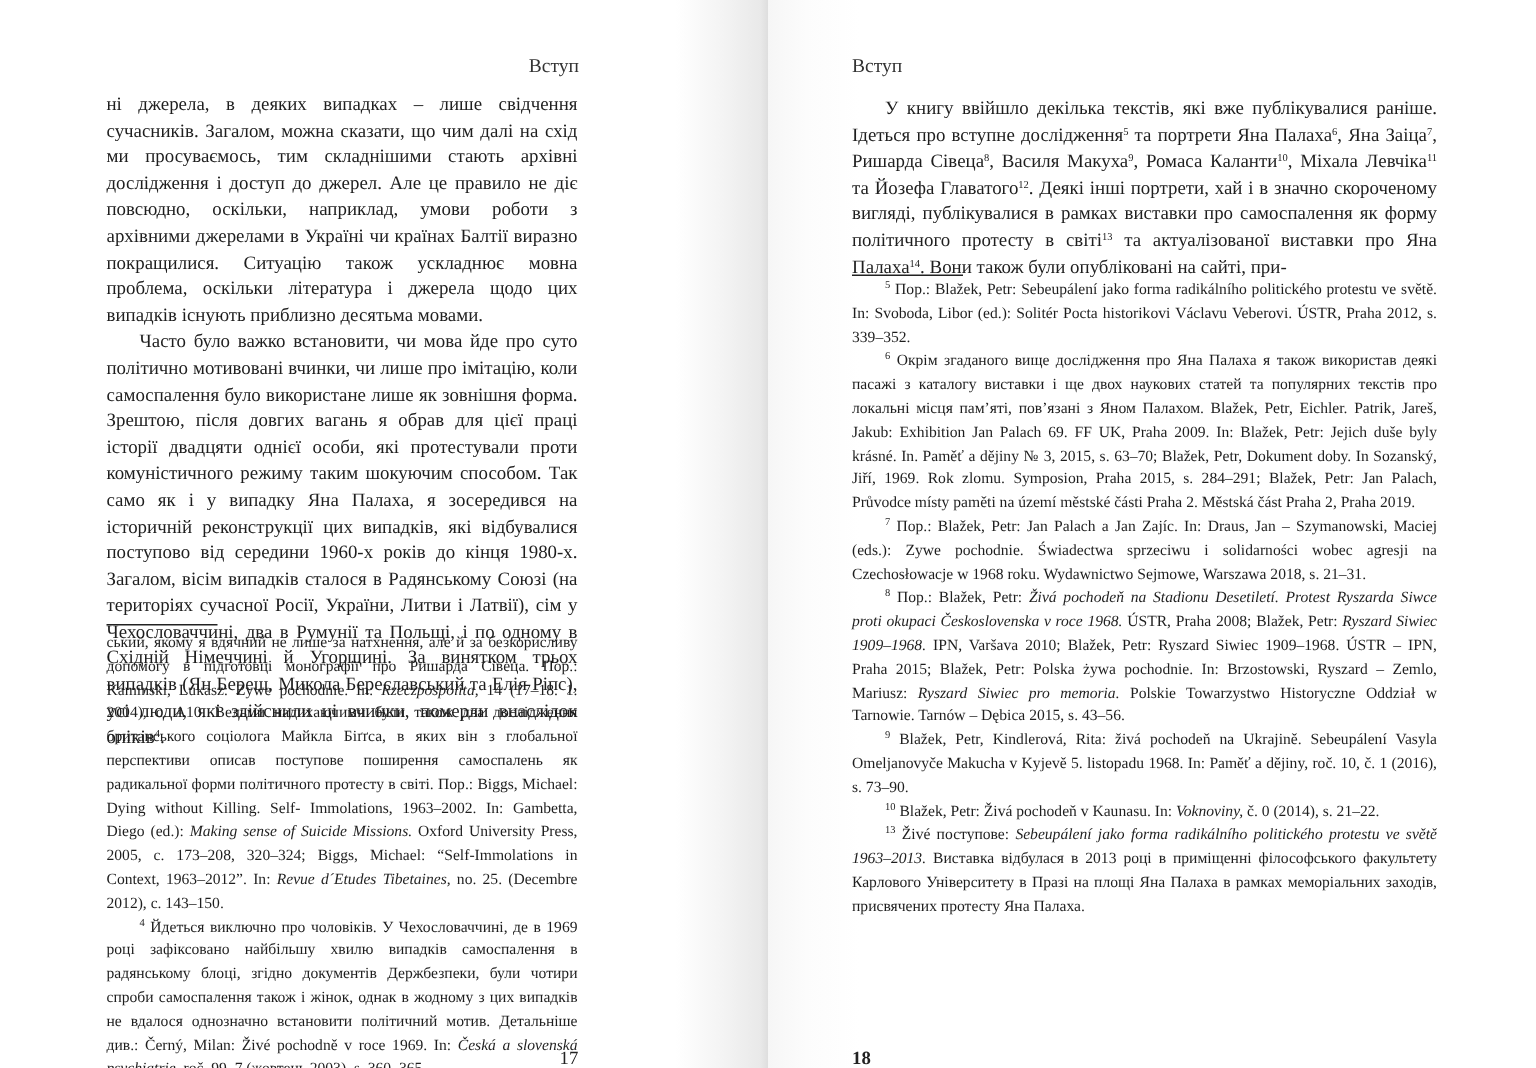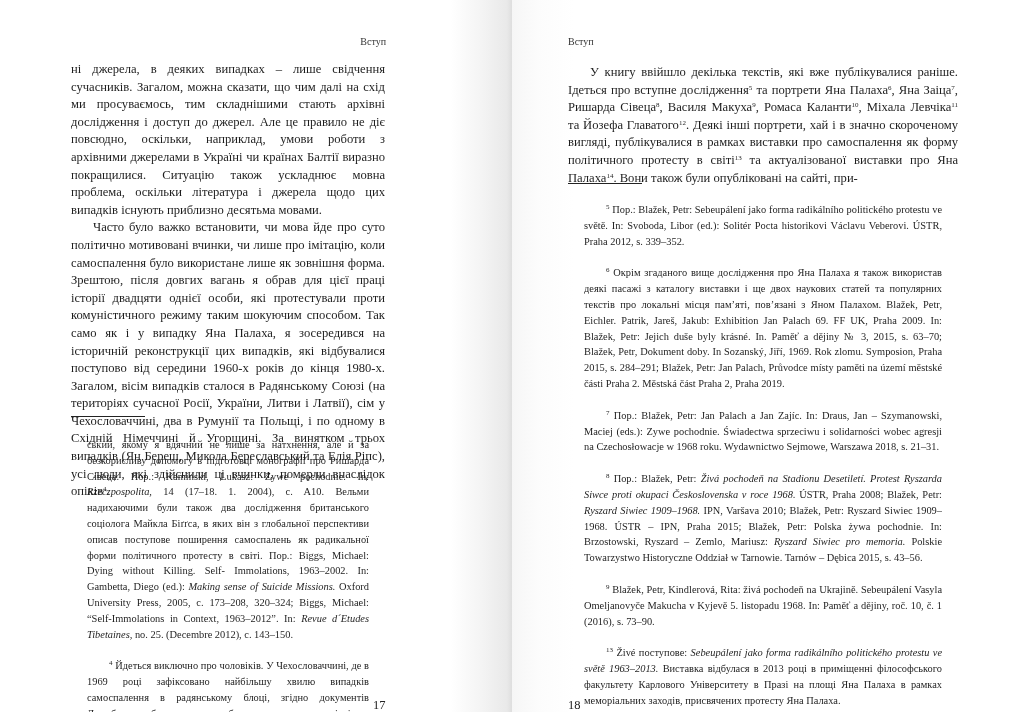--- a/index.html
+++ b/index.html
@@ -17,21 +17,21 @@
   .page-left {
     left: 0; width: 512px;
     background: linear-gradient(to right, #ffffff 0%, #ffffff 88%, #f4f4f4 94%, #e9e9e9 99%, #dedede 100%);
   }
   .page-right {
     left: 512px; width: 512px;
     background: linear-gradient(to right, #f6f6f6 0%, #fcfcfc 5%, #ffffff 12%, #ffffff 100%);
   }
   .running-head {
     position: absolute; top: 36px;
-    font-size: 10px; color: #333;
+    font-size: 13px; color: #333;
   }
   .page-left .running-head { right: 126px; }
   .page-right .running-head { left: 56px; }
 
   .text-block {
     position: absolute;
     font-size: 12.6px;
     line-height: 17.6px;
     text-align: justify;
     hyphens: manual;
@@ -41,28 +41,28 @@
 
   .body-text p { margin: 0; text-indent: 0; }
   .body-text p.indent { text-indent: 22px; }
 
   .fn-rule {
     position: absolute; height: 1px; width: 74px; background: #222;
   }
   .footnotes {
     font-size: 10.4px; line-height: 15.8px;
   }
-  .footnotes p { margin: 16px; }
+  .footnotes p { margin: 0; }
   .footnotes p.fn { text-indent: 22px; }
   sup { font-size: 7px; line-height: 0; vertical-align: 4px; }
   .folio {
     position: absolute; top: 698px; font-size: 12.5px; color: #222;
   }
   .page-left .folio { left: 373px; }
-  .page-right .folio { left: 56px; }
+  .page-right .folio { left: 56px; font-weight: bold; }
   i, em { font-style: italic; }
 </style>
 </head>
 <body>
 
 <div class="page page-left">
   <div class="running-head">Вступ</div>
 
   <div class="text-block body-text" id="left-body" style="top:61px;">
       <p class=""><span>ні джерела, в деяких випадках – лише свідчення сучасників. Загалом, можна сказати, що чим далі на схід ми просуваємось, тим складнішими стають архівні дослідження і доступ до джерел. Але це правило не діє повсюдно, оскільки, наприклад, умови роботи з архівними джерелами в Україні чи країнах Балтії виразно покращилися. Ситуацію також ускладнює мовна проблема, оскільки література і джерела щодо цих випадків існують приблизно десятьма мовами.</span></p>
@@ -85,17 +85,18 @@
       <p class="indent"><span>У книгу ввійшло декілька текстів, які вже публікувалися раніше. Ідеться про вступне дослідження</span><sup>5</sup><span> та портрети Яна Палаха</span><sup>6</sup><span>, Яна Заіца</span><sup>7</sup><span>, Ришарда Сівеца</span><sup>8</sup><span>, Василя Макуха</span><sup>9</sup><span>, Ромаса Каланти</span><sup>10</sup><span>, Міхала Левчіка</span><sup>11</sup><span> та Йозефа Главатого</span><sup>12</sup><span>. Деякі інші портрети, хай і в значно скороченому вигляді, публікувалися в рамках виставки про самоспалення як форму політичного протесту в світі</span><sup>13</sup><span> та актуалізованої виставки про Яна Палаха</span><sup>14</sup><span>. Вони також були опубліковані на сайті, при-</span></p>
     </div>
 
   <div class="fn-rule" style="left:56px; top:183px;"></div>
   <div class="text-block footnotes" id="right-fn" style="top:186px;">
       <p class="fn"><sup>5</sup> <span>Пор.: Blažek, Petr: Sebeupálení jako forma radikálního politického protestu ve světě. In: Svoboda, Libor (ed.): Solitér Pocta historikovi Václavu Veberovi. ÚSTR, Praha 2012, s. 339–352.</span></p>
       <p class="fn"><sup>6</sup> <span>Окрім згаданого вище дослідження про Яна Палаха я також використав деякі пасажі з каталогу виставки і ще двох наукових статей та популярних текстів про локальні місця пам’яті, пов’язані з Яном Палахом. Blažek, Petr, Eichler. Patrik, Jareš, Jakub: Exhibition Jan Palach 69. FF UK, Praha 2009. In: Blažek, Petr: Jejich duše byly krásné. In. Paměť a dějiny № 3, 2015, s. 63–70; Blažek, Petr, Dokument doby. In Sozanský, Jiří, 1969. Rok zlomu. Symposion, Praha 2015, s. 284–291; Blažek, Petr: Jan Palach, Průvodce místy paměti na území městské části Praha 2.  Městská část Praha 2, Praha 2019.</span></p>
       <p class="fn"><sup>7</sup> <span>Пор.: Blažek, Petr: Jan Palach a Jan Zajíc. In: Draus, Jan – Szymanowski, Maciej (eds.): Zywe pochodnie. Świadectwa sprzeciwu i solidarności wobec agresji na Czechosłowacje w 1968 roku. Wydawnictwo Sejmowe, Warszawa 2018, s. 21–31.</span></p>
       <p class="fn"><sup>8</sup> <span>Пор.: Blažek, Petr: </span><i>Živá pochodeň na Stadionu Desetiletí. Protest Ryszarda Siwce proti okupaci Československa v roce 1968.</i><span> ÚSTR, Praha 2008; Blažek, Petr: </span><i>Ryszard Siwiec 1909–1968.</i><span> IPN, Varšava 2010; Blažek, Petr: Ryszard Siwiec 1909–1968. ÚSTR – IPN, Praha 2015; Blažek, Petr: Polska żywa pochodnie. In: Brzostowski, Ryszard – Zemlo, Mariusz: </span><i>Ryszard Siwiec pro memoria.</i><span> Polskie Towarzystwo Historyczne Oddział w Tarnowie. Tarnów – Dębica 2015, s. 43–56.</span></p>
       <p class="fn"><sup>9</sup> <span>Blažek, Petr, Kindlerová, Rita: živá pochodeň na Ukrajině. Sebeupálení Vasyla Omeljanovyče Makucha v Kyjevě 5. listopadu 1968. In: Paměť a dějiny, roč. 10, č. 1 (2016), s. 73–90.</span></p>
+      <p class="fn"><sup>10</sup> <span>Blažek, Petr: Živá pochodeň v Kaunasu. In: </span><i>Voknoviny,</i><span> č. 0 (2014), s. 21–22.</span></p>
       <p class="fn"><sup>13</sup> <span>Živé поступове: </span><i>Sebeupálení jako forma radikálního politického protestu ve světě 1963–2013.</i><span> Виставка відбулася в 2013 році в приміщенні філософського факультету Карлового Університету в Празі на площі Яна Палаха в рамках меморіальних заходів, присвячених протесту Яна Палаха.</span></p>
     </div>
 
   <div class="folio">18</div>
 </div>
 
 </body></html>

